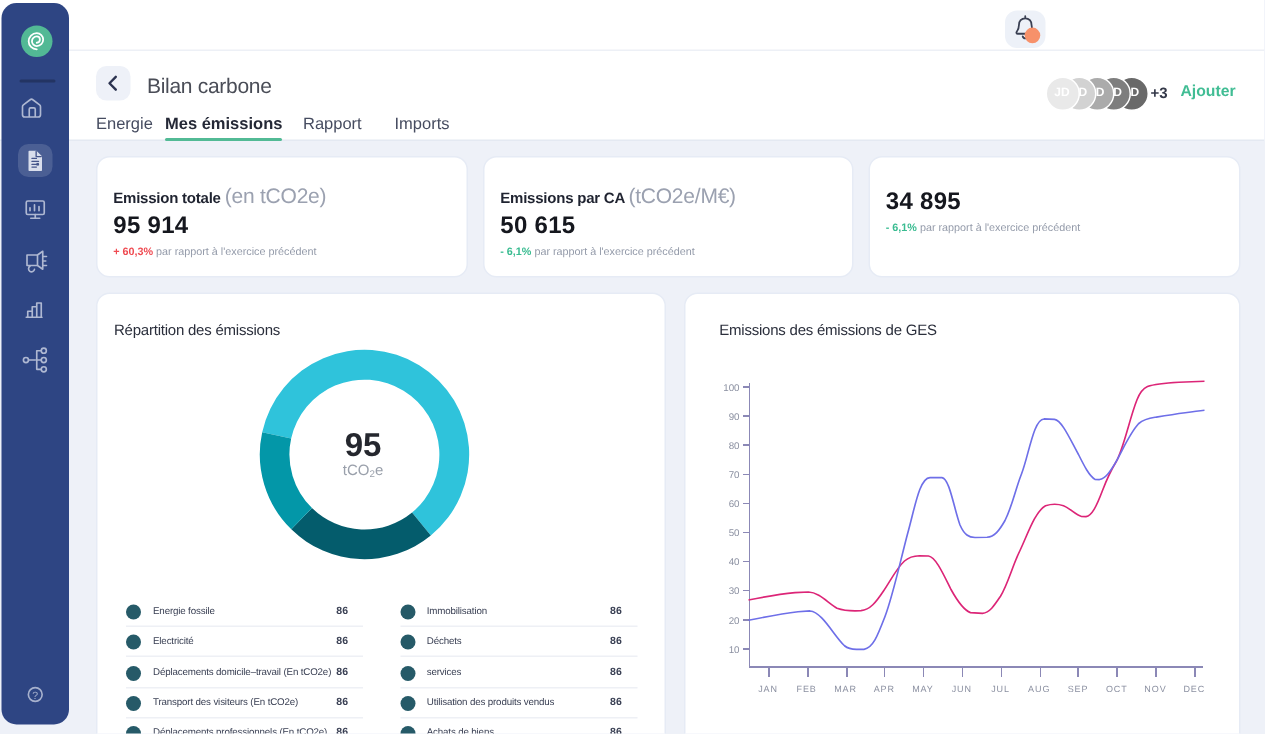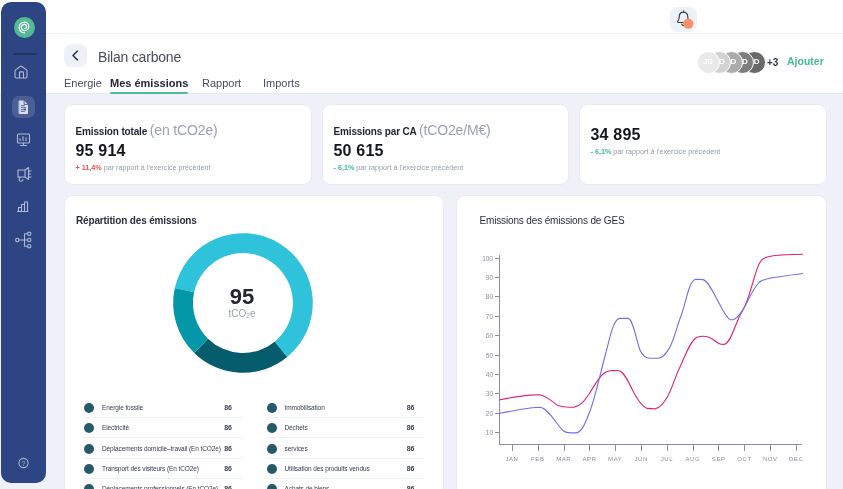--- a/index.html
+++ b/index.html
@@ -88,34 +88,34 @@
 <div class="av" style="left:731.3px;background:#7e7e7e;z-index:2">JD</div>
 <div class="av" style="left:719.7px;background:#ababab;z-index:3">JD</div>
 <div class="av" style="left:708.1px;background:#d2d2d2;z-index:4">JD</div>
 <div class="av" style="left:696.5px;background:#e9e9e9;z-index:5">JD</div>
 <div class="plus3">+3</div>
 <div class="ajouter">Ajouter</div>
 
 <div class="card" style="left:64px;top:104px;width:248px;height:81px;padding:17px 10.5px">
 <div class="sctitle">Emission totale <span>(en tCO2e)</span></div>
 <div class="scnum" style="margin-top:4px">95 914</div>
-<div class="scsub" style="margin-top:3px"><span class="red">+ 11,4%</span> par rapport à l'exercice précédent</div>
+<div class="scsub" style="margin-top:3px"><span class="red">+ 60,3%</span> par rapport à l'exercice précédent</div>
 </div>
 <div class="card" style="left:322px;top:104px;width:247px;height:81px;padding:17px 10.5px">
 <div class="sctitle">Emissions par CA <span>(tCO2e/M€)</span></div>
 <div class="scnum" style="margin-top:4px">50 615</div>
 <div class="scsub" style="margin-top:3px"><span class="grn">- 6,1%</span> par rapport à l'exercice précédent</div>
 </div>
 <div class="card" style="left:579px;top:104px;width:248px;height:81px;padding:17px 10.5px">
 <div class="scnum" style="margin-top:4px">34 895</div>
 <div class="scsub" style="margin-top:3px"><span class="grn">- 6,1%</span> par rapport à l'exercice précédent</div>
 </div>
 
 <div class="card" style="left:64px;top:195px;width:380px;height:330px">
-<div class="bigtitle" style="position:absolute;left:11px;top:19px;font-weight:700">Répartition des émissions</div>
+<div class="bigtitle" style="position:absolute;left:11px;top:19px;font-weight:400">Répartition des émissions</div>
 </div>
 <svg style="position:absolute;left:64px;top:195px" width="380" height="294" viewBox="64 195 380 294">
 <path d="M174.8,288.1 A69.8,69.8 0 1 1 287.2,357.0 L274.7,341.7 A50.0,50.0 0 1 0 194.1,292.3 Z" fill="#2fc3db"></path>
 <path d="M287.2,357.0 A69.8,69.8 0 0 1 194.2,352.9 L208.0,338.7 A50.0,50.0 0 0 0 274.7,341.7 Z" fill="#045c6c"></path>
 <path d="M194.2,352.9 A69.8,69.8 0 0 1 174.8,288.1 L194.1,292.3 A50.0,50.0 0 0 0 208.0,338.7 Z" fill="#0397a8"></path>
 <text x="242" y="304" text-anchor="middle" font-size="22" font-weight="bold" fill="#25272e" font-family="Liberation Sans">95</text>
 <text x="242" y="316.5" text-anchor="middle" font-size="10" fill="#9aa0ab" font-family="Liberation Sans">tCO<tspan font-size="6.5" dy="1.8">2</tspan><tspan dy="-1.8">e</tspan></text>
 </svg>
 <div class="lgrow" style="left:84px;top:398.0px;width:158px">
     <div class="lgdot"></div>

